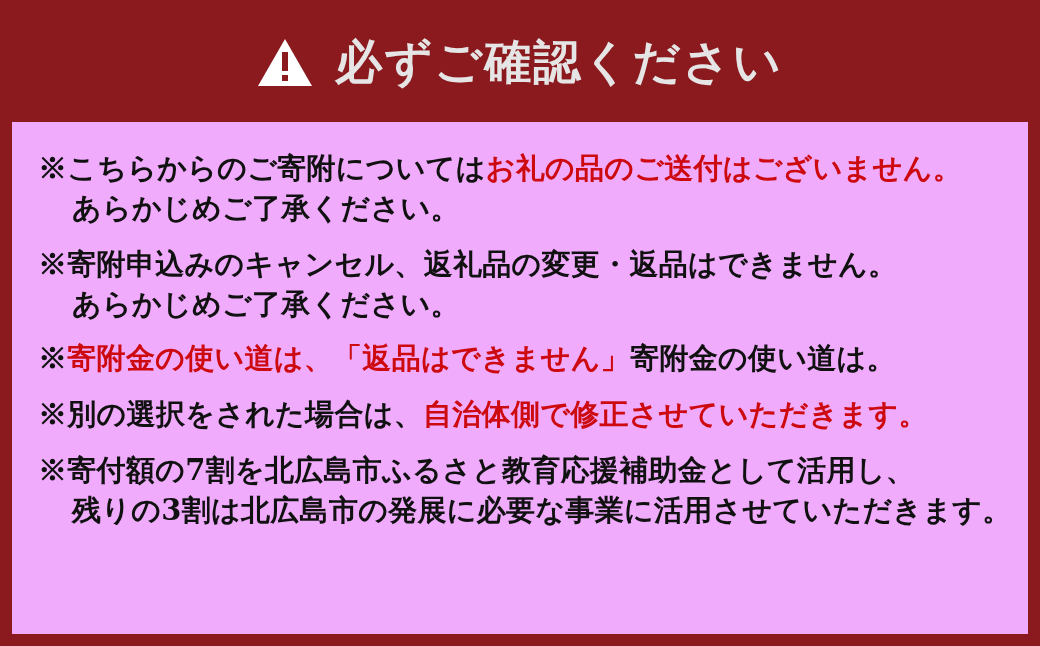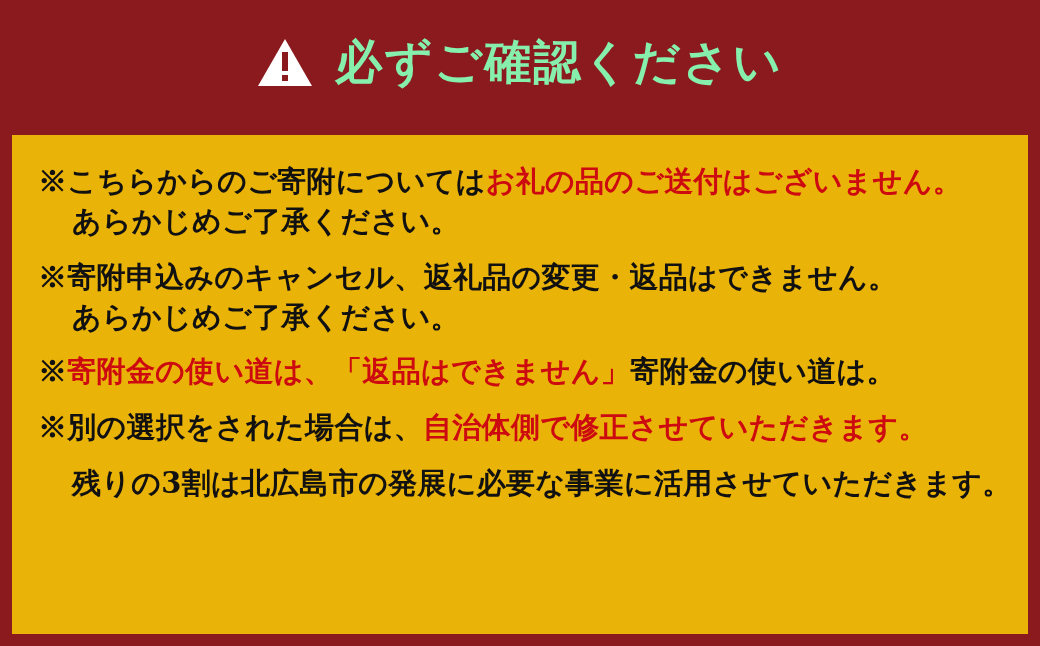--- a/index.html
+++ b/index.html
@@ -35,40 +35,39 @@
 
   .warning-icon {
     width: 56px;
     height: 50px;
     display: block;
     flex: 0 0 auto;
     margin-top: 4px;
   }
 
   .notice-title {
-    color: #86efac;
+    color: #e5e5e5;
     font-size: 47px;
     font-weight: 700;
     letter-spacing: 2px;
     line-height: 1;
     font-family: "DejaVu Serif", "Liberation Serif", serif;
     white-space: nowrap;
   }
 
   
   .notice-body {
     position: absolute;
     left: 12px;
     right: 12px;
     top: 122px;
     bottom: 12px;
-    background: #eab308;
+    background: #f0abfc;
     box-sizing: border-box;
     padding: 26px 40px 10px 26px;
-    margin-top: 13px;
   }
 
   .notice-list {
     margin: 0;
     padding: 0;
     list-style: none;
   }
 
   .notice-item {
     display: block;
@@ -129,18 +128,19 @@
 
       <li class="notice-item row-3">
         <span>※</span><span class="em-red">寄附金の使い道は、「返品はできません」</span><span>寄附金の使い道は。</span>
       </li>
 
       <li class="notice-item row-4">
         <span>※別の選択をされた場合は、</span><span class="em-red">自治体側で修正させていただきます。</span>
       </li>
 
       <li class="notice-item row-5">
+        <span class="line">※寄付額の7割を北広島市ふるさと教育応援補助金として活用し、</span>
         <span class="line-indent">残りの3割は北広島市の発展に必要な事業に活用させていただきます。</span>
       </li>
 
     </ul>
   </div>
 </div>
 
 </body></html>

